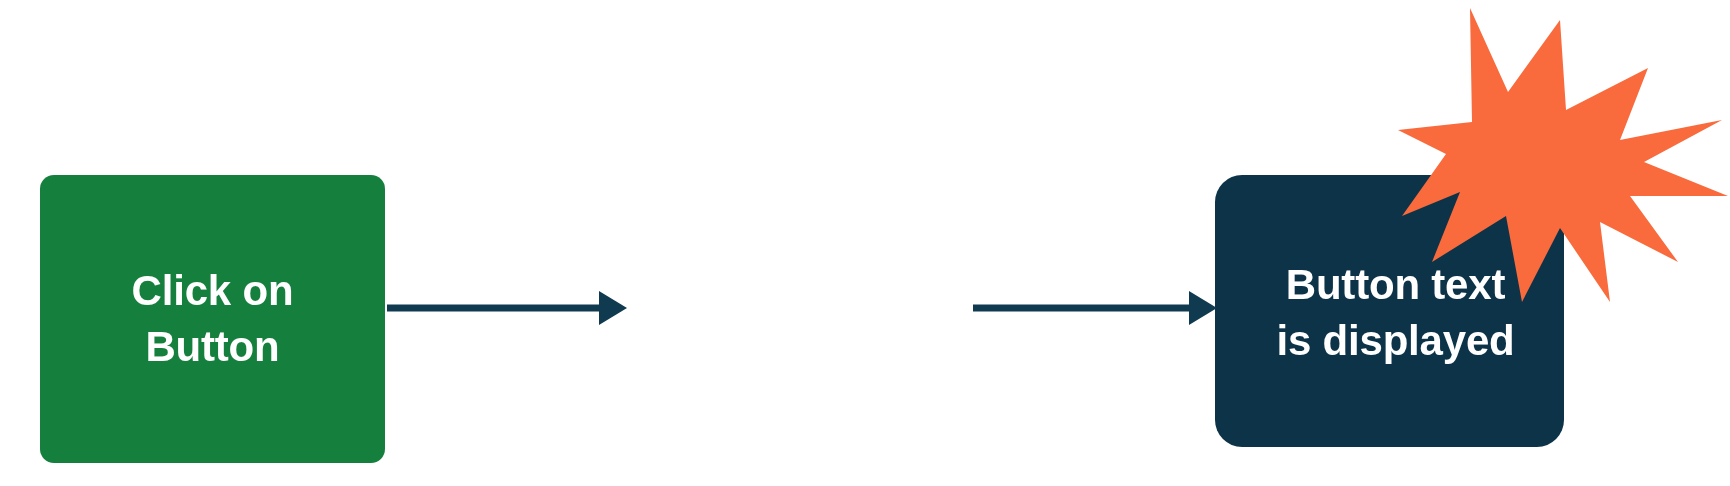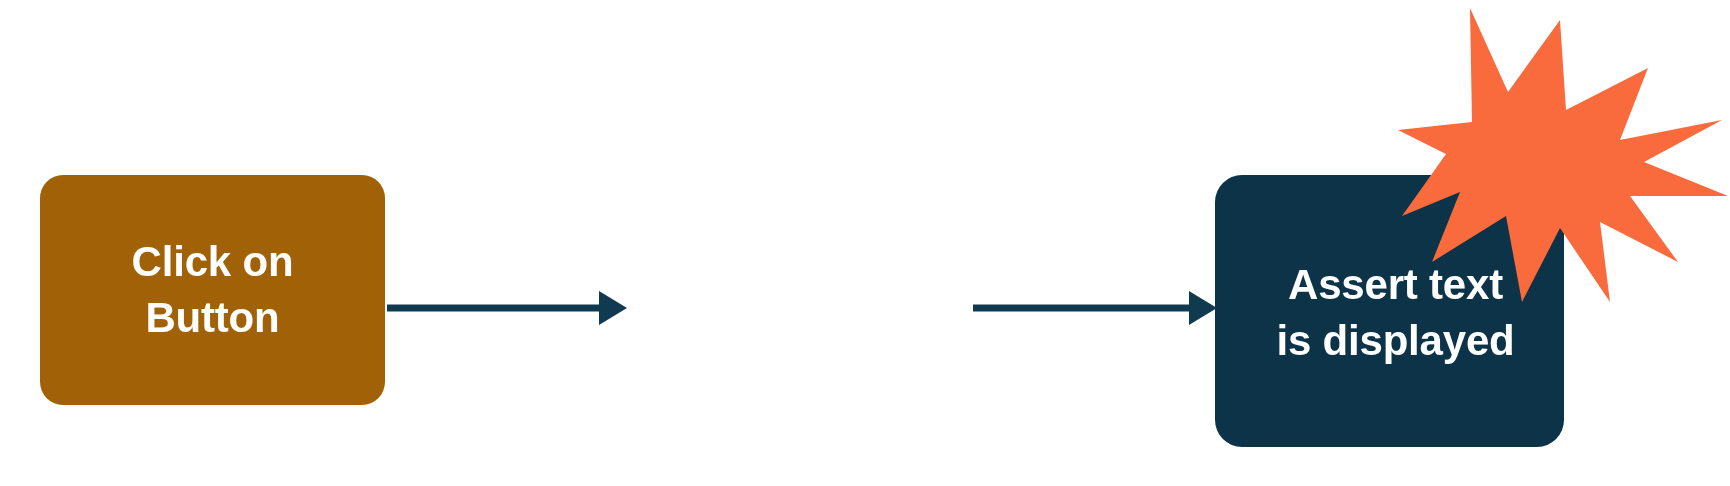--- a/index.html
+++ b/index.html
@@ -30,23 +30,23 @@
     font-size: 42px;
     line-height: 1.33;
     letter-spacing: -0.2px;
     white-space: pre-line;
     z-index: 2;
   }
   #node-click {
     left: 40px;
     top: 175px;
     width: 345px;
-    height: 230px;
-    border-radius: 23px;
-    background: #a16207;
+    height: 288px;
+    border-radius: 14px;
+    background: #15803d;
   }
   #node-wait {
     left: 627px;
     top: 178px;
     width: 347px;
     height: 247px;
     border-radius: 27px;
     background: #4285F4;
   }
   #node-assert {
@@ -102,21 +102,21 @@
     <polygon points="218,6 246,23 218,40" fill="#103A50"></polygon>
   </svg>
 
   <div id="node-click" class="node">
     <span class="node-label">Click on
 Button</span>
   </div>
 
 
   <div id="node-assert" class="node">
-    <span class="node-label">Assert text
+    <span class="node-label">Button text
 is displayed</span>
   </div>
 
   <svg id="burst" viewBox="0 0 460 310">
     <polygon fill="#F96A3C" points="
         200,8
         238,92
         290,20
         296,110
         378,68

